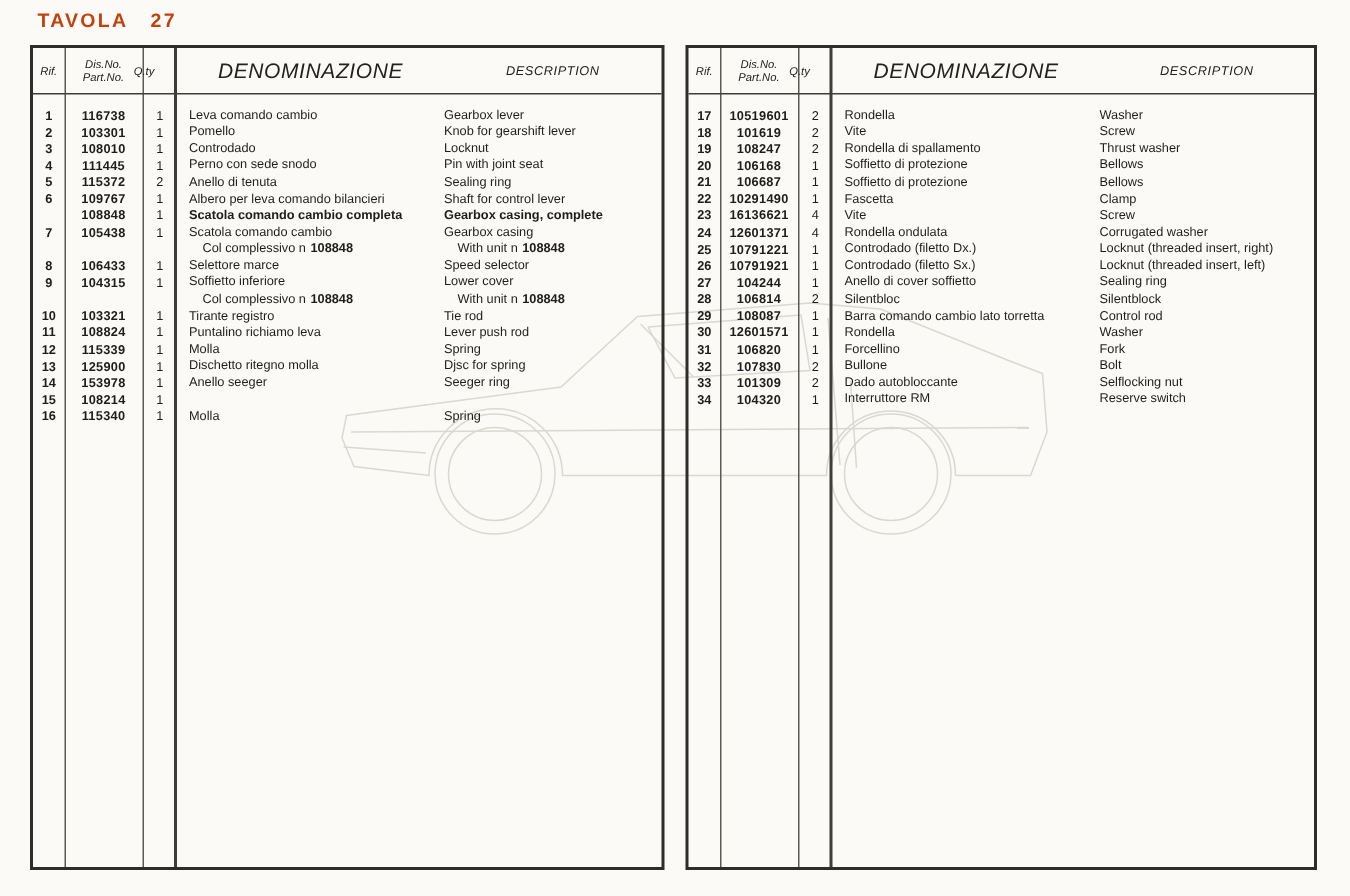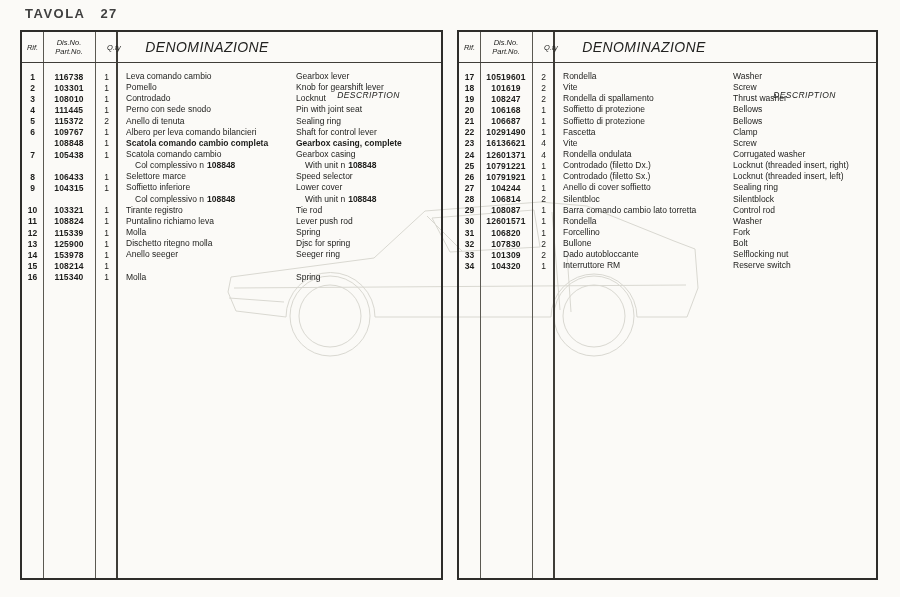--- a/index.html
+++ b/index.html
@@ -5,21 +5,21 @@
   html,body{margin:0;padding:0;}
   body{
     width:900px;height:597px;position:relative;overflow:hidden;
     background:#fbfaf7;
     font-family:"Liberation Sans","DejaVu Sans",sans-serif;
     color:#1d1d1b;
   }
   .page-title{
     position:absolute;left:25px;top:6px;
     font-size:13px;font-weight:700;letter-spacing:1.5px;white-space:pre;
-    color:#404040;
+    color:#c2410c;
   }
   
   .watermark{position:absolute;left:222px;top:190px;width:488px;height:174px;z-index:0;}
   .watermark path,.watermark circle,.watermark polyline{
     fill:none;stroke:#d9d8d1;stroke-width:1;
   }
   .ptable{
     position:absolute;top:30px;height:550px;
     border:2px solid #2e2d2a;background:transparent;z-index:1;
     box-sizing:border-box;
@@ -35,23 +35,23 @@
     border-bottom:1px solid #3f3d38;
   }
   .hcell{
     position:absolute;top:0;height:100%;
     display:flex;flex-direction:column;align-items:center;justify-content:center;
     font-style:italic;font-weight:400;color:#222220;
     font-size:7.5px;line-height:9px;text-align:center;
   }
   .h-rif{left:0;width:21px;}
   .h-part{left:21px;width:52px;}
-  .h-qty{left:84px;width:16px;}
+  .h-qty{left:66px;width:16px;}
   .h-den{left:96px;width:178px;font-size:14px;letter-spacing:.4px;}
-  .h-desc{left:274px;right:0;font-size:8.5px;letter-spacing:.4px;margin-top:48px;}
+  .h-desc{left:274px;right:0;font-size:8.5px;letter-spacing:.4px;}
   .tbody{position:absolute;top:30px;left:0;right:0;padding-top:9px;}
   .row{display:flex;height:11.15px;align-items:center;font-size:8.5px;color:#1d1d1b;}
   .cell{flex:none;text-align:center;white-space:nowrap;}
   .cell.rif{width:21px;font-weight:700;}
   .cell.part{width:52px;font-weight:700;letter-spacing:.2px;}
   .cell.qty{width:23px;}
   .desc{position:relative;flex:1;height:100%;}
   .desc span{position:absolute;top:0;line-height:11.15px;white-space:nowrap;}
   .desc .it{left:8px;}
   .desc .en{left:178px;}

